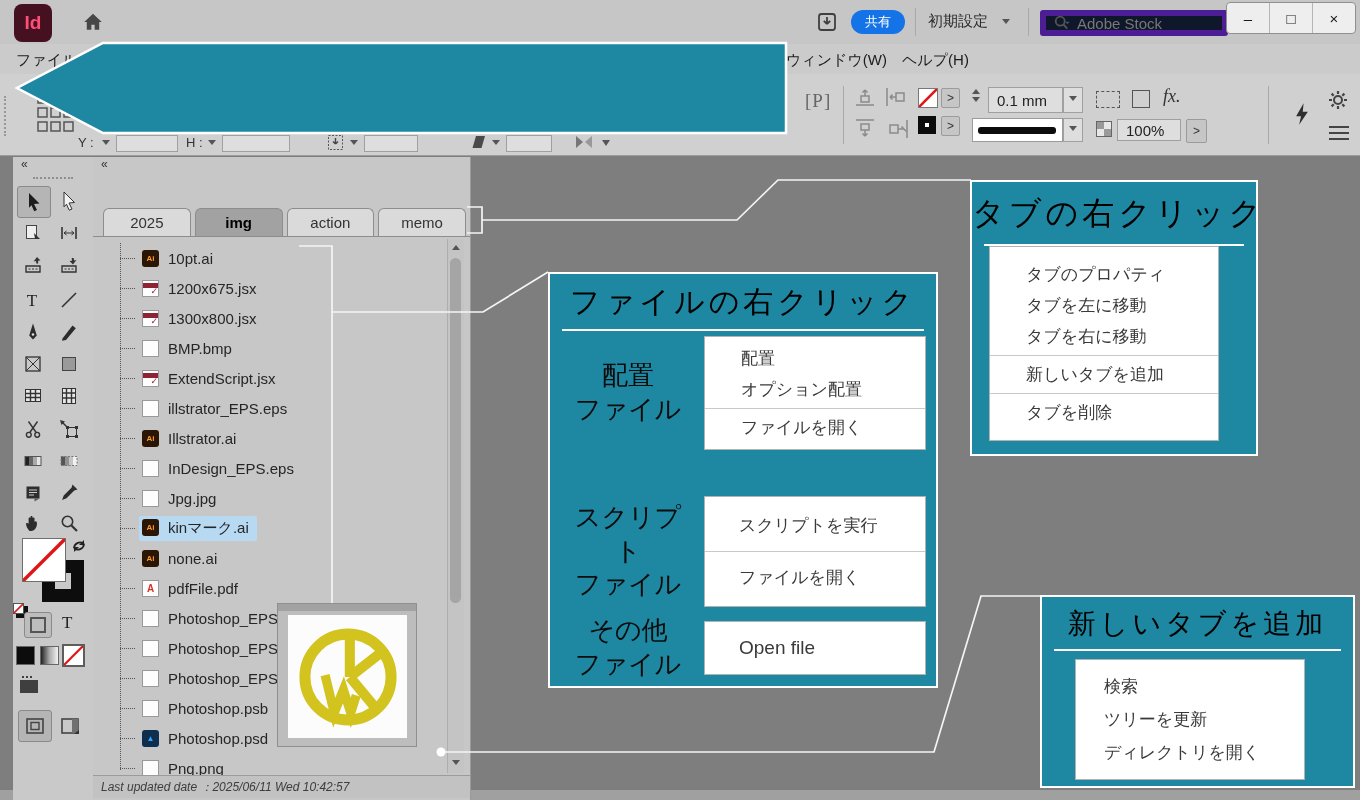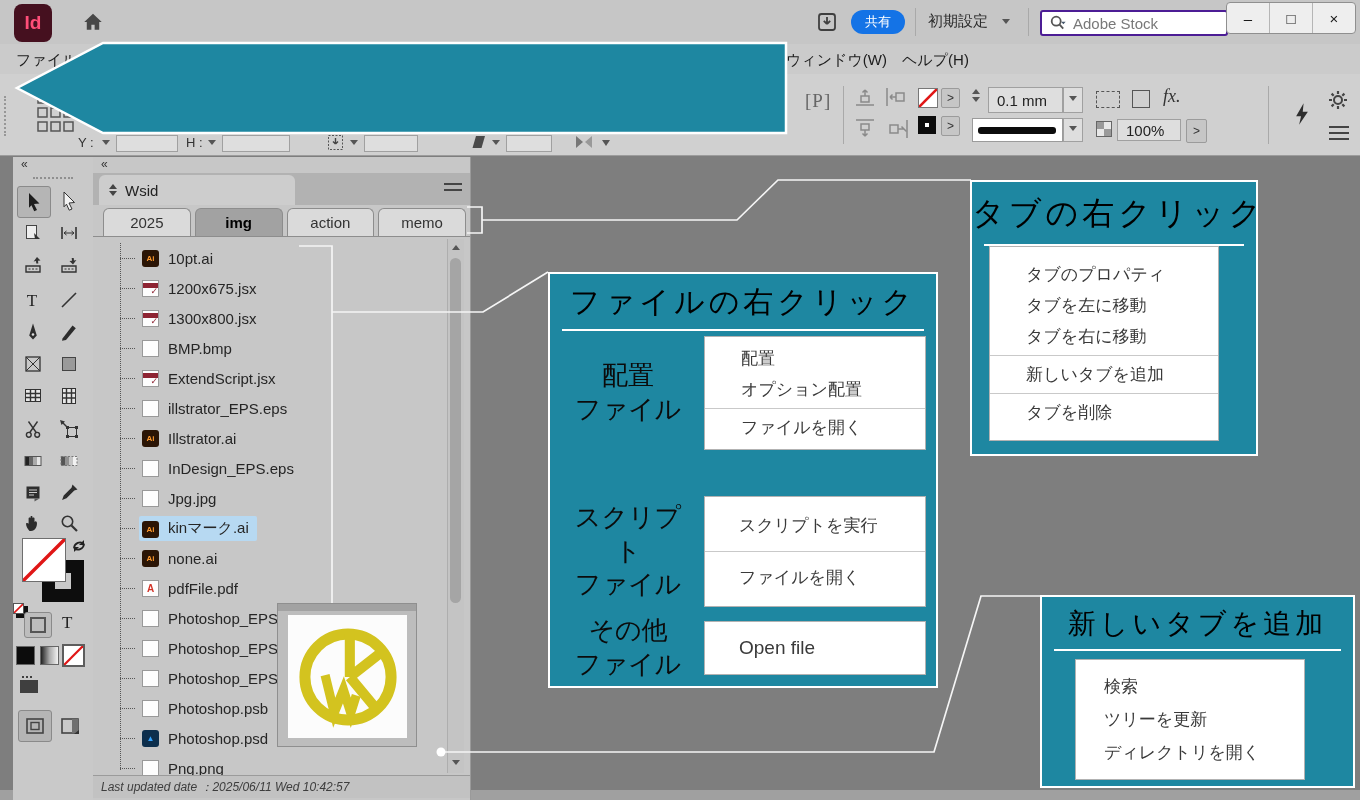--- a/index.html
+++ b/index.html
@@ -11,21 +11,21 @@
   #menubar{left:0;top:44px;width:1360px;height:30px;background:#cbcbcb;z-index:20}
   #controlbar{left:0;top:74px;width:1360px;height:81px;background:#d0d0d0;border-bottom:1px solid #9c9c9c;z-index:20}
   .vsep{width:1px;background:#a9a9a9}
   .menu-item{font-size:15px;color:#1c1c1c}
   #app-logo{left:14px;top:4px;width:38px;height:38px;background:#45101f;border-radius:8px;
             display:flex;align-items:center;justify-content:center;color:#ff4e78;font-weight:bold;font-size:19px}
   #home-btn{left:78px;top:8px;width:30px;height:28px;display:flex;align-items:center;justify-content:center}
   #share-pill{left:851px;top:10px;width:54px;height:24px;background:#1473e6;border-radius:13px;color:#fff;
               font-size:13px;display:flex;align-items:center;justify-content:center}
   #workspace{left:928px;top:12px;font-size:15px;color:#2b2b2b}
-  #searchbox{left:1040px;top:10px;width:188px;height:26px;background:#ffffff;border:2px solid #4c1d95;border-radius:3px;
+  #searchbox{left:1040px;top:10px;width:188px;height:26px;background:#0f172a;border:6px solid #4c1d95;border-radius:3px;
              display:flex;align-items:center;gap:6px;padding:0 7px;box-sizing:border-box}
   #searchbox .ph{color:#787878;font-size:15px}
   #winctl{left:1226px;top:2px;width:128px;height:30px;background:#eeeeee;border:1px solid #8f8f8f;border-radius:4px;
           display:flex;z-index:21}
   #winctl .wbtn{flex:1;display:flex;align-items:center;justify-content:center;font-size:15px;color:#1a1a1a;border-left:1px solid #b5b5b5}
   #winctl .wbtn:first-child{border-left:none}
   .chev{width:0;height:0;border:4px solid transparent;border-top:5px solid #555;display:inline-block}
   .chev.up{border-top:none;border-bottom:5px solid #555}
   .cb-field{background:#dedede;border:1px solid #a0a0a0;box-sizing:border-box}
   .gt{font-size:12px;color:#333;background:#c6c6c6;border:1px solid #9b9b9b;border-radius:2px;
@@ -50,21 +50,21 @@
   .dbl-tri i.b{border-top:5px solid #444}
   #ftabrow{position:absolute;left:0;top:48px;width:100%;height:32px;background:#c7c7c7;border-bottom:1px solid #8d8d8d;
            display:flex;align-items:flex-end;padding-left:10px;box-sizing:border-box}
   .ftab{height:27px;width:86px;margin-right:4px;border:1px solid #8d8d8d;border-bottom:none;border-radius:6px 6px 0 0;
         background:#dadada;display:flex;align-items:center;justify-content:center;font-size:15px;color:#333}
   .ftab.on{background:#a2a2a2;color:#000;font-weight:bold}
   #filelist{position:absolute;left:0;top:80px;width:354px;height:538px;overflow:hidden;padding-top:6px;box-sizing:border-box}
   #treeline{position:absolute;left:27px;top:86px;height:527px;border-left:1px dotted #555}
   .frow{display:flex;align-items:center;height:30px;margin-left:27px}
   .tick{width:15px;border-top:1px dotted #555;margin-right:4px}
-  .fbody{display:flex;align-items:flex-end;gap:9px;padding:3px 8px 3px 3px;border-radius:2px}
+  .fbody{display:flex;align-items:flex-start;gap:9px;padding:3px 8px 3px 3px;border-radius:2px}
   .sel .fbody{background:#b7d9f2}
   .fname{font-size:15px;color:#262626;white-space:nowrap}
   .ficon{width:17px;height:17px;display:flex;align-items:center;justify-content:center;box-sizing:border-box;
          font-size:8px;font-weight:bold;position:relative;flex:none}
   .ficon.ai{background:#2b1505;color:#ff9a2e;border-radius:3px}
   .ficon.doc,.ficon.jsx,.ficon.pdf{background:#fdfdfd;border:1px solid #999}
   .ficon.jsx{color:#8e2433;align-items:flex-end;justify-content:flex-end;font-size:9px}
   .ficon.jsx::before{content:"";position:absolute;left:0;top:2px;width:100%;height:5px;background:#8e2433}
   .ficon.pdf{color:#d23327;font-size:10px}
   .ficon.psd{background:#0d2f4d;border-radius:3px;color:#35a4ff;font-size:8px}
@@ -453,30 +453,20 @@
     <svg width="18" height="16" viewBox="0 0 18 16">
         <rect x="1" y="1" width="16" height="14" fill="none" stroke="#444" stroke-width="1.6"></rect>
         <rect x="11" y="1" width="6" height="14" fill="#707070"></rect>
         <path d="M13 16 l5 0 0 -4 z" fill="#333"></path>
       </svg>
   </div>
 </div>
 
 <div class="abs" id="filepanel">
   <div class="pane-head">«</div>
-  <div id="wsidbar">
-    <div id="wsidtab">
-      <span class="dbl-tri">
-          <i class="t"></i>
-          <i class="b"></i>
-        </span>
-      <span>Wsid</span>
-    </div>
-    <div class="hamb" style="position:absolute;right:8px;top:10px;width:18px;height:12px"></div>
-  </div>
   <div id="ftabrow">
       <div class="ftab">2025</div>
       <div class="ftab on">img</div>
       <div class="ftab">action</div>
       <div class="ftab">memo</div>
     </div>
   <div id="treeline"></div>
   <div id="filelist">
       <div class="frow">
         <span class="tick"></span>

